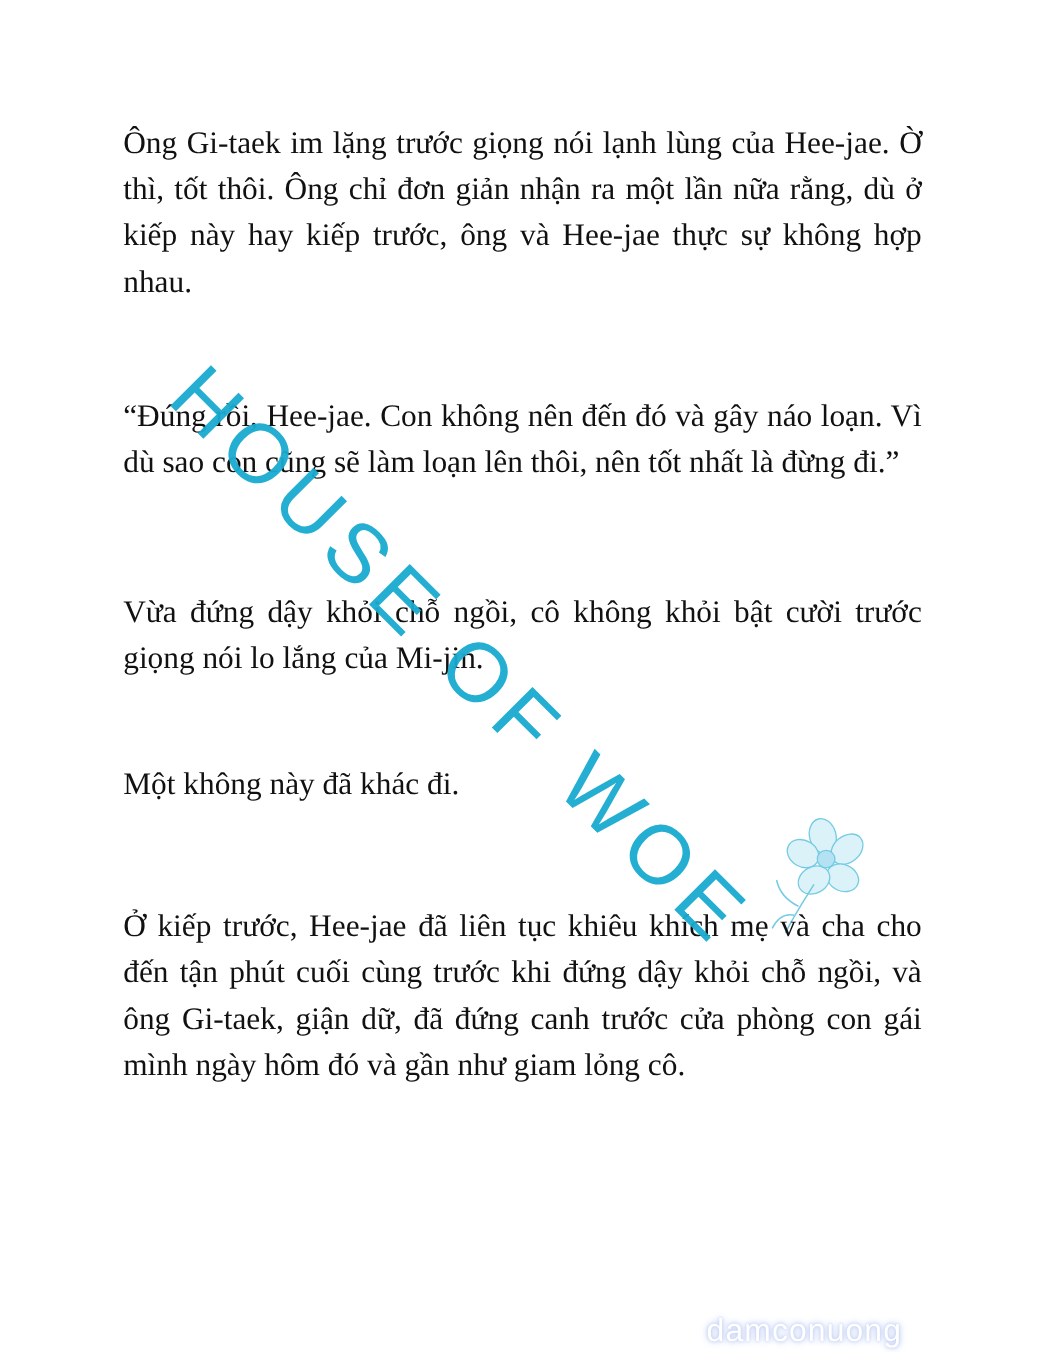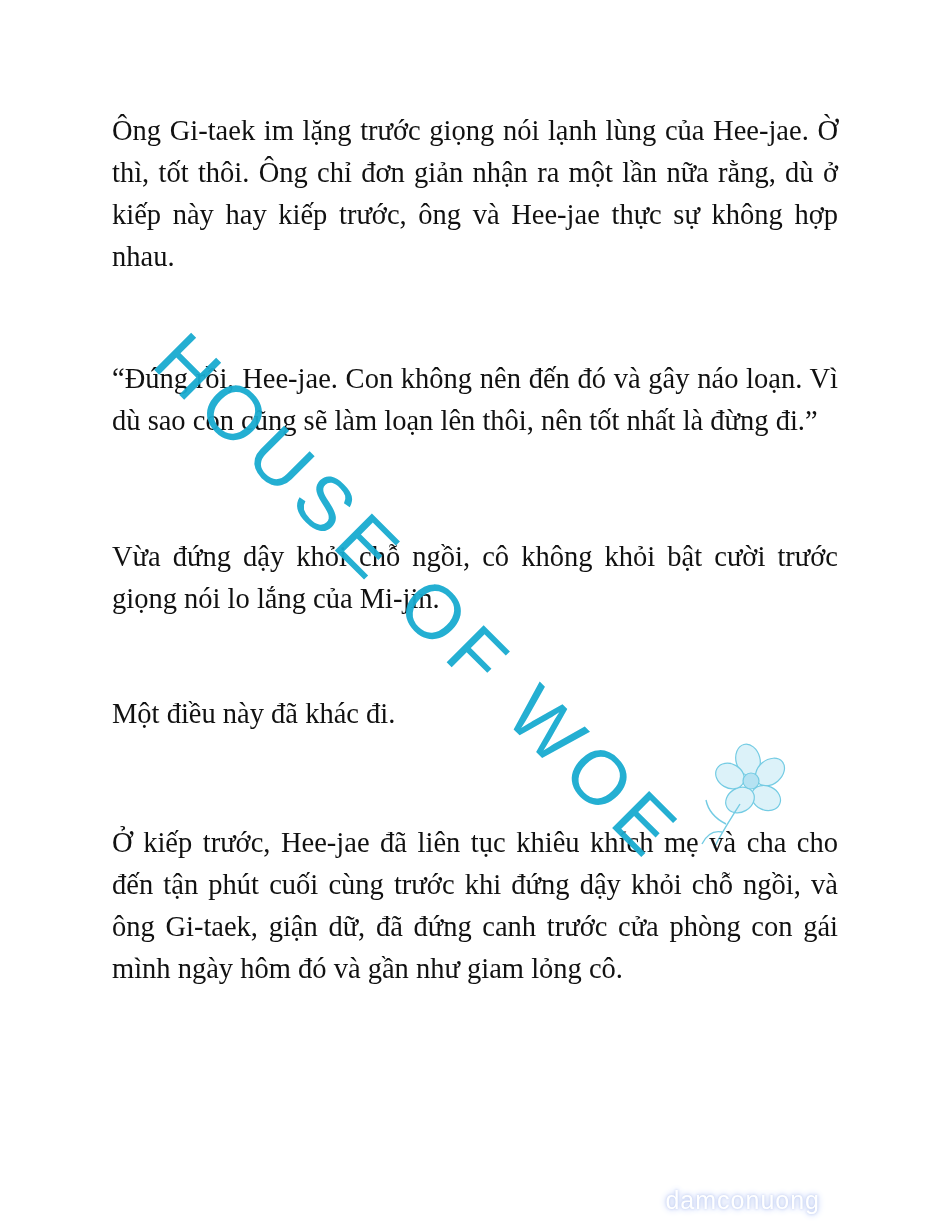--- a/index.html
+++ b/index.html
@@ -67,39 +67,39 @@
       left: 700px;
       top: 740px;
       width: 90px;
       height: 110px;
       z-index: 1;
       opacity: 0.85;
     }
     .brand-watermark {
       position: absolute;
       right: 14px;
-      bottom: 14px;
+      bottom: 2px;
       font-family: "Liberation Sans", "DejaVu Sans", sans-serif;
-      font-size: 25px;
+      font-size: 29px;
       letter-spacing: 1px;
       color: #ffffff;
       text-shadow: 0 0 3px #b9c8f0, 0 0 6px #c7d3f5, 0 0 10px #dbe3fa;
       z-index: 4;
     }
   </style>
 </head>
 <body>
 
 <div class="page">
 
   <div class="text-column">
     <p class="para p1">Ông Gi-taek im lặng trước giọng nói lạnh lùng của Hee-jae. Ờ thì, tốt thôi. Ông chỉ đơn giản nhận ra một lần nữa rằng, dù ở kiếp này hay kiếp trước, ông và Hee-jae thực sự không hợp nhau.</p>
     <p class="para p2">“Đúng rồi, Hee-jae. Con không nên đến đó và gây náo loạn. Vì dù sao con cũng sẽ làm loạn lên thôi, nên tốt nhất là đừng đi.”</p>
     <p class="para p3">Vừa đứng dậy khỏi chỗ ngồi, cô không khỏi bật cười trước giọng nói lo lắng của Mi-jin.</p>
-    <p class="para p4">Một điều này đã khác đi.</p>
+    <p class="para p4">Một không này đã khác đi.</p>
     <p class="para p5">Ở kiếp trước, Hee-jae đã liên tục khiêu khích mẹ và cha cho đến tận phút cuối cùng trước khi đứng dậy khỏi chỗ ngồi, và ông Gi-taek, giận dữ, đã đứng canh trước cửa phòng con gái mình ngày hôm đó và gần như giam lỏng cô.</p>
   </div>
 
   <div class="wm-wrap">
     <span class="wm-text">HOUSE OF WOE</span>
   </div>
 
   <svg class="flower" viewBox="0 0 90 110">
     <g fill="#d6f0f8" stroke="#5cc3df" stroke-width="1.2">
       <ellipse cx="48" cy="20" rx="12" ry="16" transform="rotate(-15 48 20)"></ellipse>

